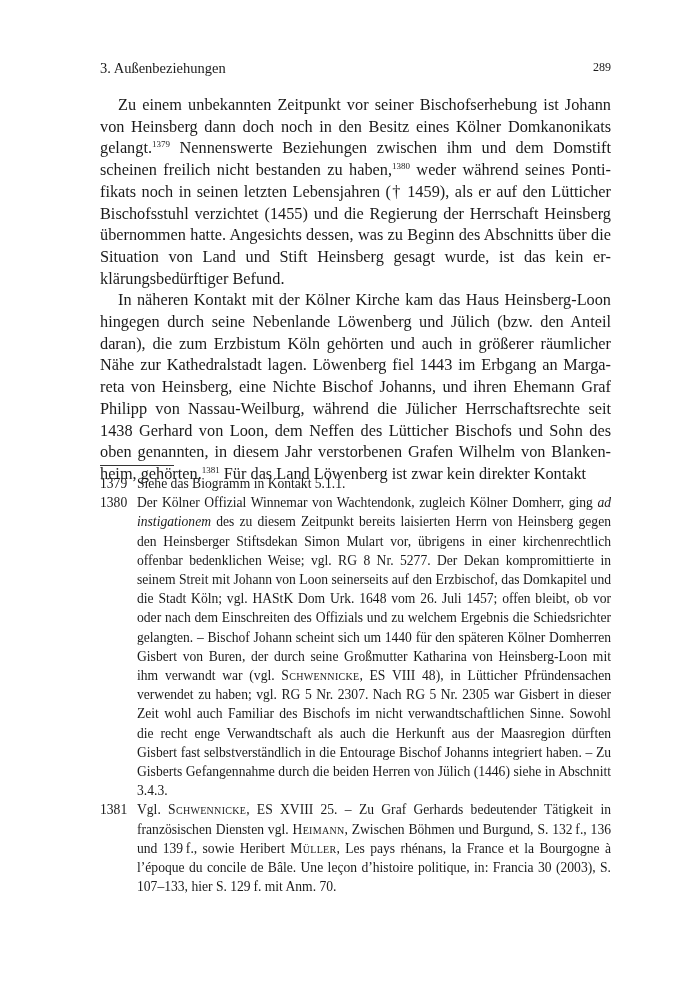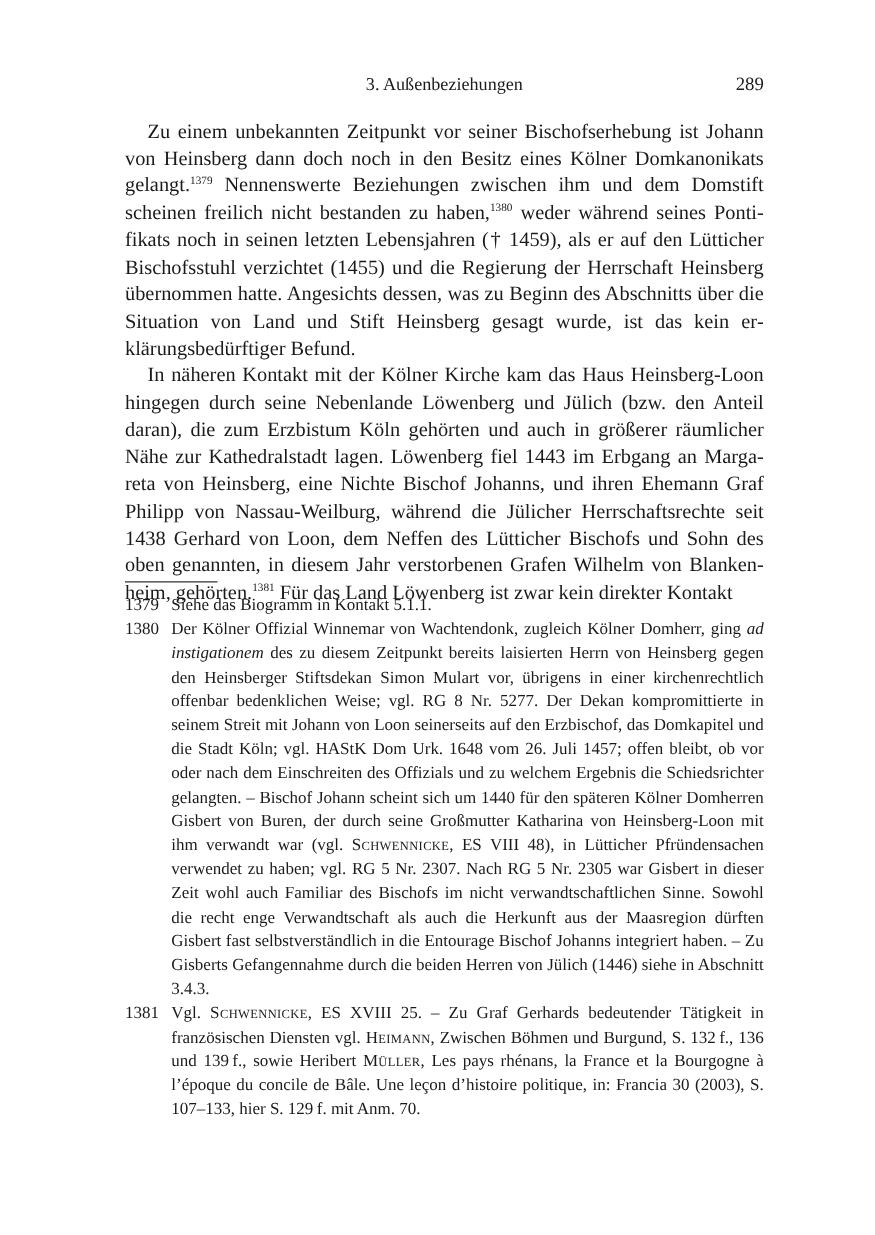--- a/index.html
+++ b/index.html
@@ -1,22 +1,22 @@
 <!DOCTYPE html>
 <html><head>
 <meta charset="utf-8">
 <style>
   html, body { margin: 0; padding: 0; background: #ffffff; }
   body { width: 700px; height: 988px; position: relative; overflow: hidden;
          font-family: "Liberation Serif", "DejaVu Serif", serif; color: #1a1a1a; }
   .page { position: absolute; left: 0; top: 0; width: 700px; height: 988px; }
   .running-head { position: absolute; top: 60px; left: 100px; width: 511px; height: 20px;
                   font-size: 14.5px; }
-  .running-head .title { position: absolute; left: 0; right: 0; text-align: center; top: 0; }
-  .running-head .folio { position: absolute; right: 0; top: 0; font-size: 15px; }
+  .running-head .title { position: absolute; left: 0; right: 0; top: 0; }
+  .running-head .folio { position: absolute; right: 0; top: 0; font-size: 12px; }
   .body-text { position: absolute; left: 100px; top: 94px; width: 511px;
                font-size: 16.3px; line-height: 21.7px; text-align: justify;
                hyphens: manual; }
   .body-text p { margin: 0; text-indent: 18px; }
   sup.fnref { font-size: 9px; vertical-align: 6px; line-height: 0; }
   .fn-rule { position: absolute; left: 100px; top: 465px; width: 74px; height: 0;
              border-top: 1px solid #333; }
   .footnotes { position: absolute; left: 100px; top: 474px; width: 511px;
                font-size: 13.6px; line-height: 19.2px; }
   .fn { display: flex; margin: 0; }

